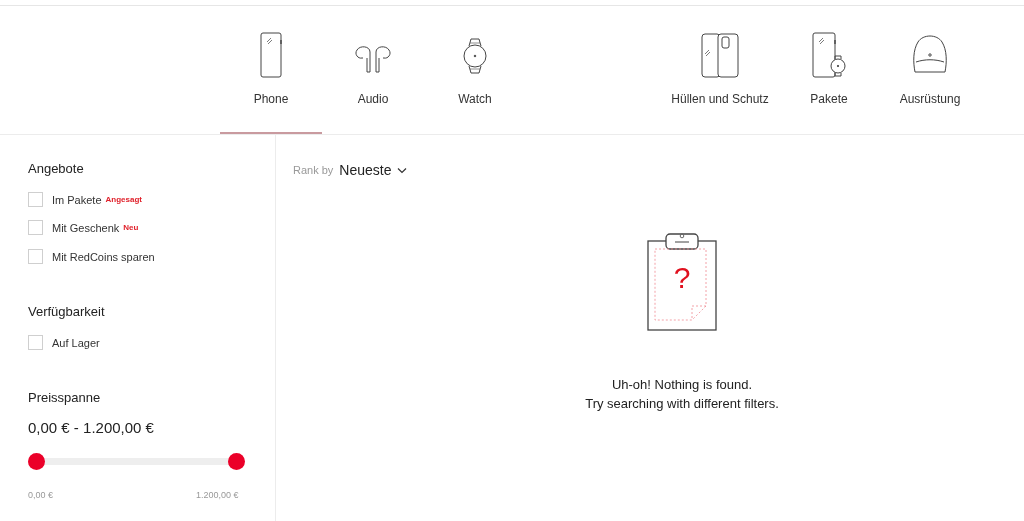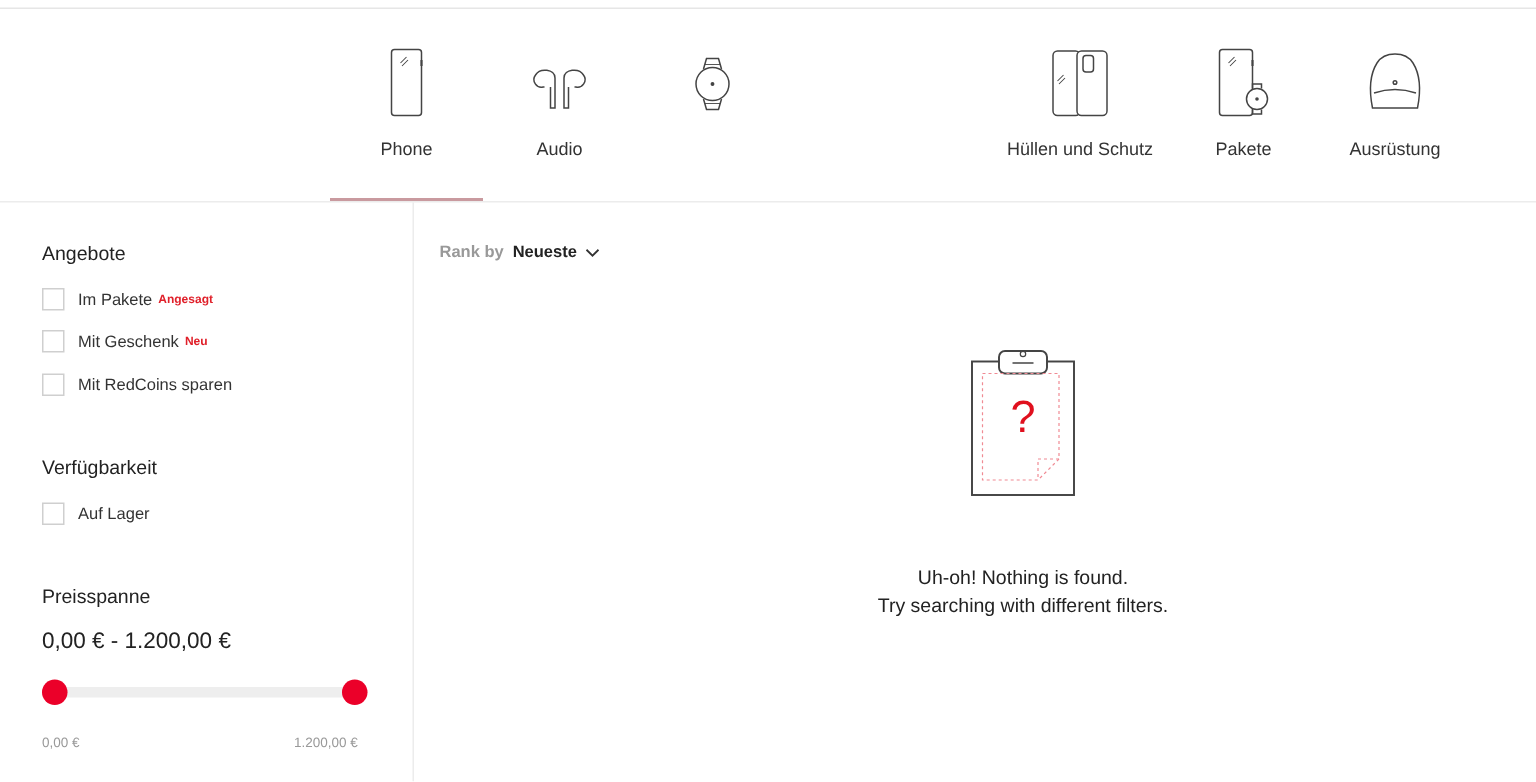--- a/index.html
+++ b/index.html
@@ -19,23 +19,23 @@
   .filter-row { position: absolute; left: 28px; display: flex; align-items: center; cursor: pointer; }
   .checkbox { width: 15px; height: 15px; border: 1px solid #cfcfcf; background: #fff; margin-right: 9px; }
   .filter-label { font-size: 11px; color: #333; }
   .filter-tag { font-size: 8px; color: #e0202a; margin-left: 4px; font-weight: bold; }
   .price-value { position: absolute; left: 28px; top: 284px; font-size: 15px; color: #222; }
   .slider-track { position: absolute; left: 36px; top: 323px; width: 200px; height: 7px; background: #eeeeee; border-radius: 3px; }
   .slider-thumb { position: absolute; top: 318px; width: 17px; height: 17px; border-radius: 50%; background: #eb0029; cursor: pointer; }
   .slider-min { position: absolute; left: 28px; top: 355px; font-size: 9px; color: #999; }
   .slider-max { position: absolute; left: 196px; top: 355px; font-size: 9px; color: #999; }
 
-  .rank-by { position: absolute; left: 293px; top: 162px; display: flex; align-items: center; cursor: pointer; font-weight: bold; }
+  .rank-by { position: absolute; left: 293px; top: 162px; display: flex; align-items: center; cursor: pointer; }
   .rank-label { font-size: 11px; color: #999; margin-right: 6px; }
-  .rank-value { font-size: 11px; color: #222; }
+  .rank-value { font-size: 14px; color: #222; }
   .rank-chev { margin-left: 5px; }
 
   .empty-illustration { position: absolute; left: 646px; top: 230px; }
   .empty-text { position: absolute; left: 560px; width: 244px; text-align: center; font-size: 13px; color: #222; }
 </style>
 </head>
 <body>
 
 <div class="top-rule"></div>
 
@@ -59,20 +59,21 @@
     <span class="cat-label">Audio</span>
   </div>
 
   <div class="cat-item" style="left:415px">
     <svg width="50" height="48" viewBox="0 0 50 48" fill="none" stroke="#444" stroke-width="1">
       <path d="M19 14 l2 -7 h8 l2 7 M19 34 l2 7 h8 l2 -7"></path>
       <path d="M20 11 h10 M20 37 h10" stroke-width="0.6"></path>
       <circle cx="25" cy="24" r="11"></circle>
       <circle cx="25" cy="24" r="0.8" fill="#444"></circle>
     </svg>
+    <span class="cat-label">Watch</span>
   </div>
 
 
   <div class="cat-item" style="left:660px">
     <svg width="50" height="48" viewBox="0 0 50 48" fill="none" stroke="#444" stroke-width="1">
       <rect x="7" y="2" width="18" height="43" rx="3"></rect>
       <rect x="23" y="2" width="20" height="43" rx="3" fill="#fff"></rect>
       <rect x="27" y="5" width="7" height="11" rx="2"></rect>
       <path d="M10 22 l4 -4 M11 24 l4 -4" stroke-width="0.7"></path>
     </svg>

